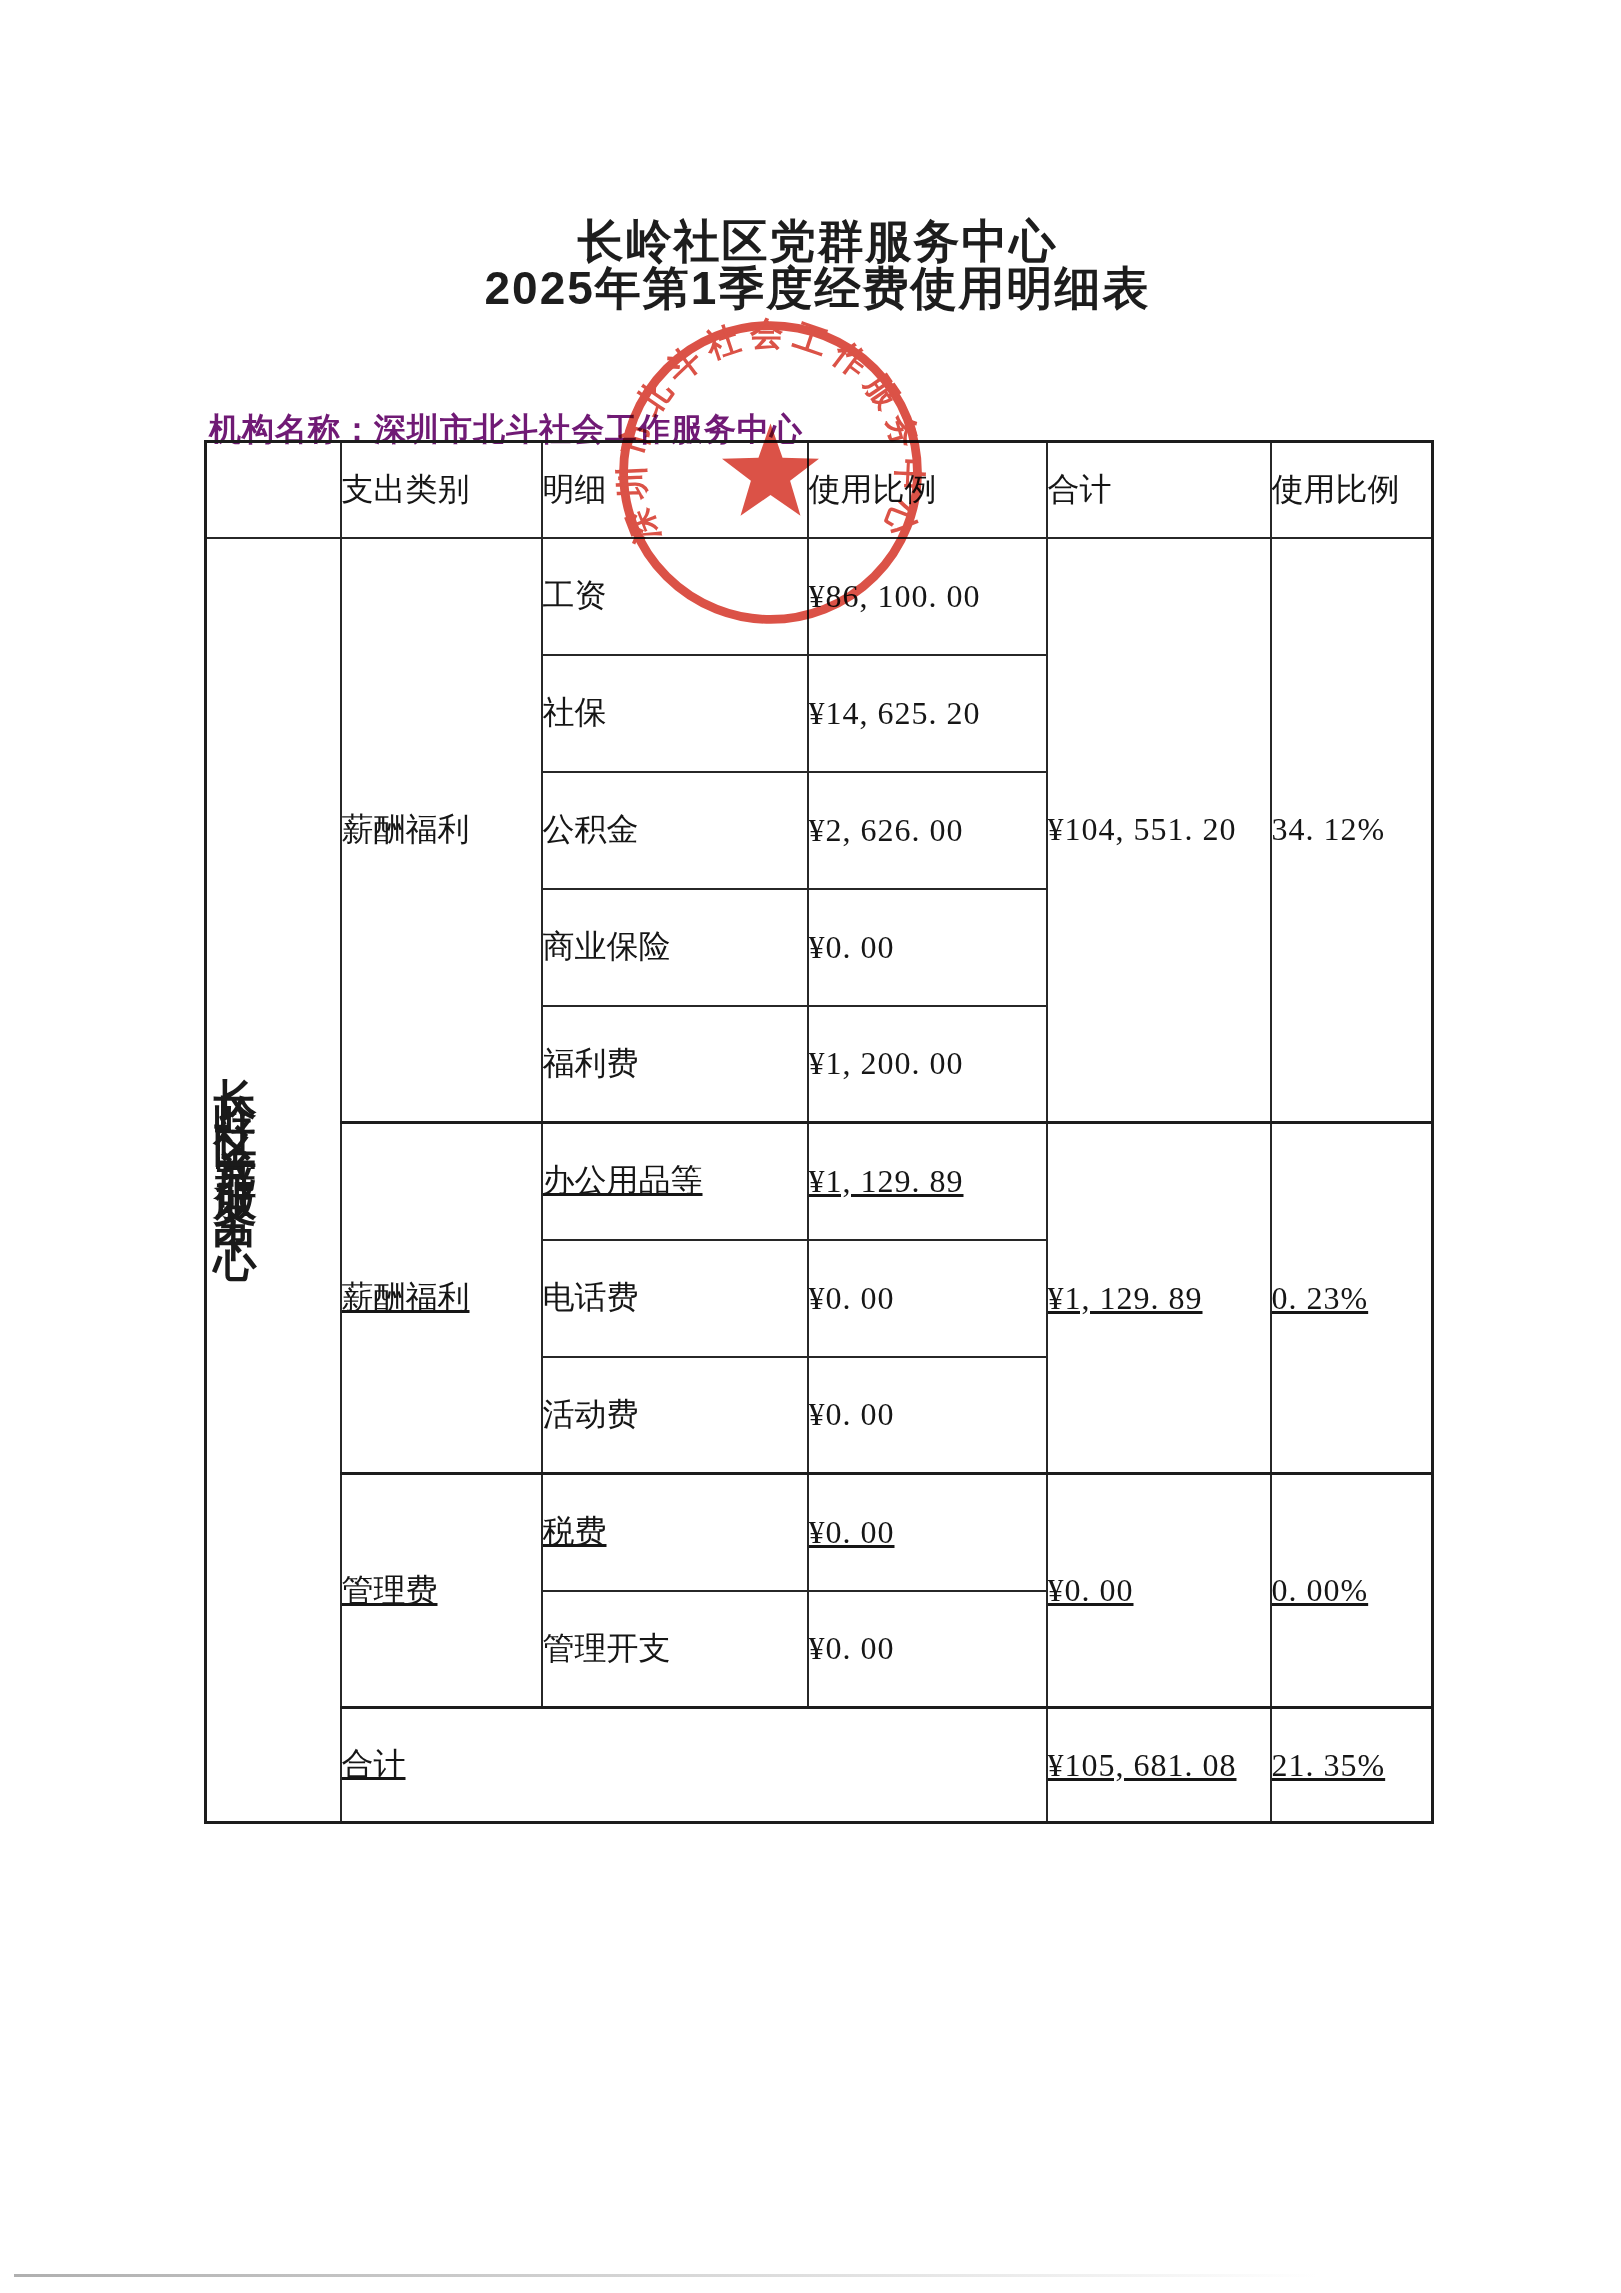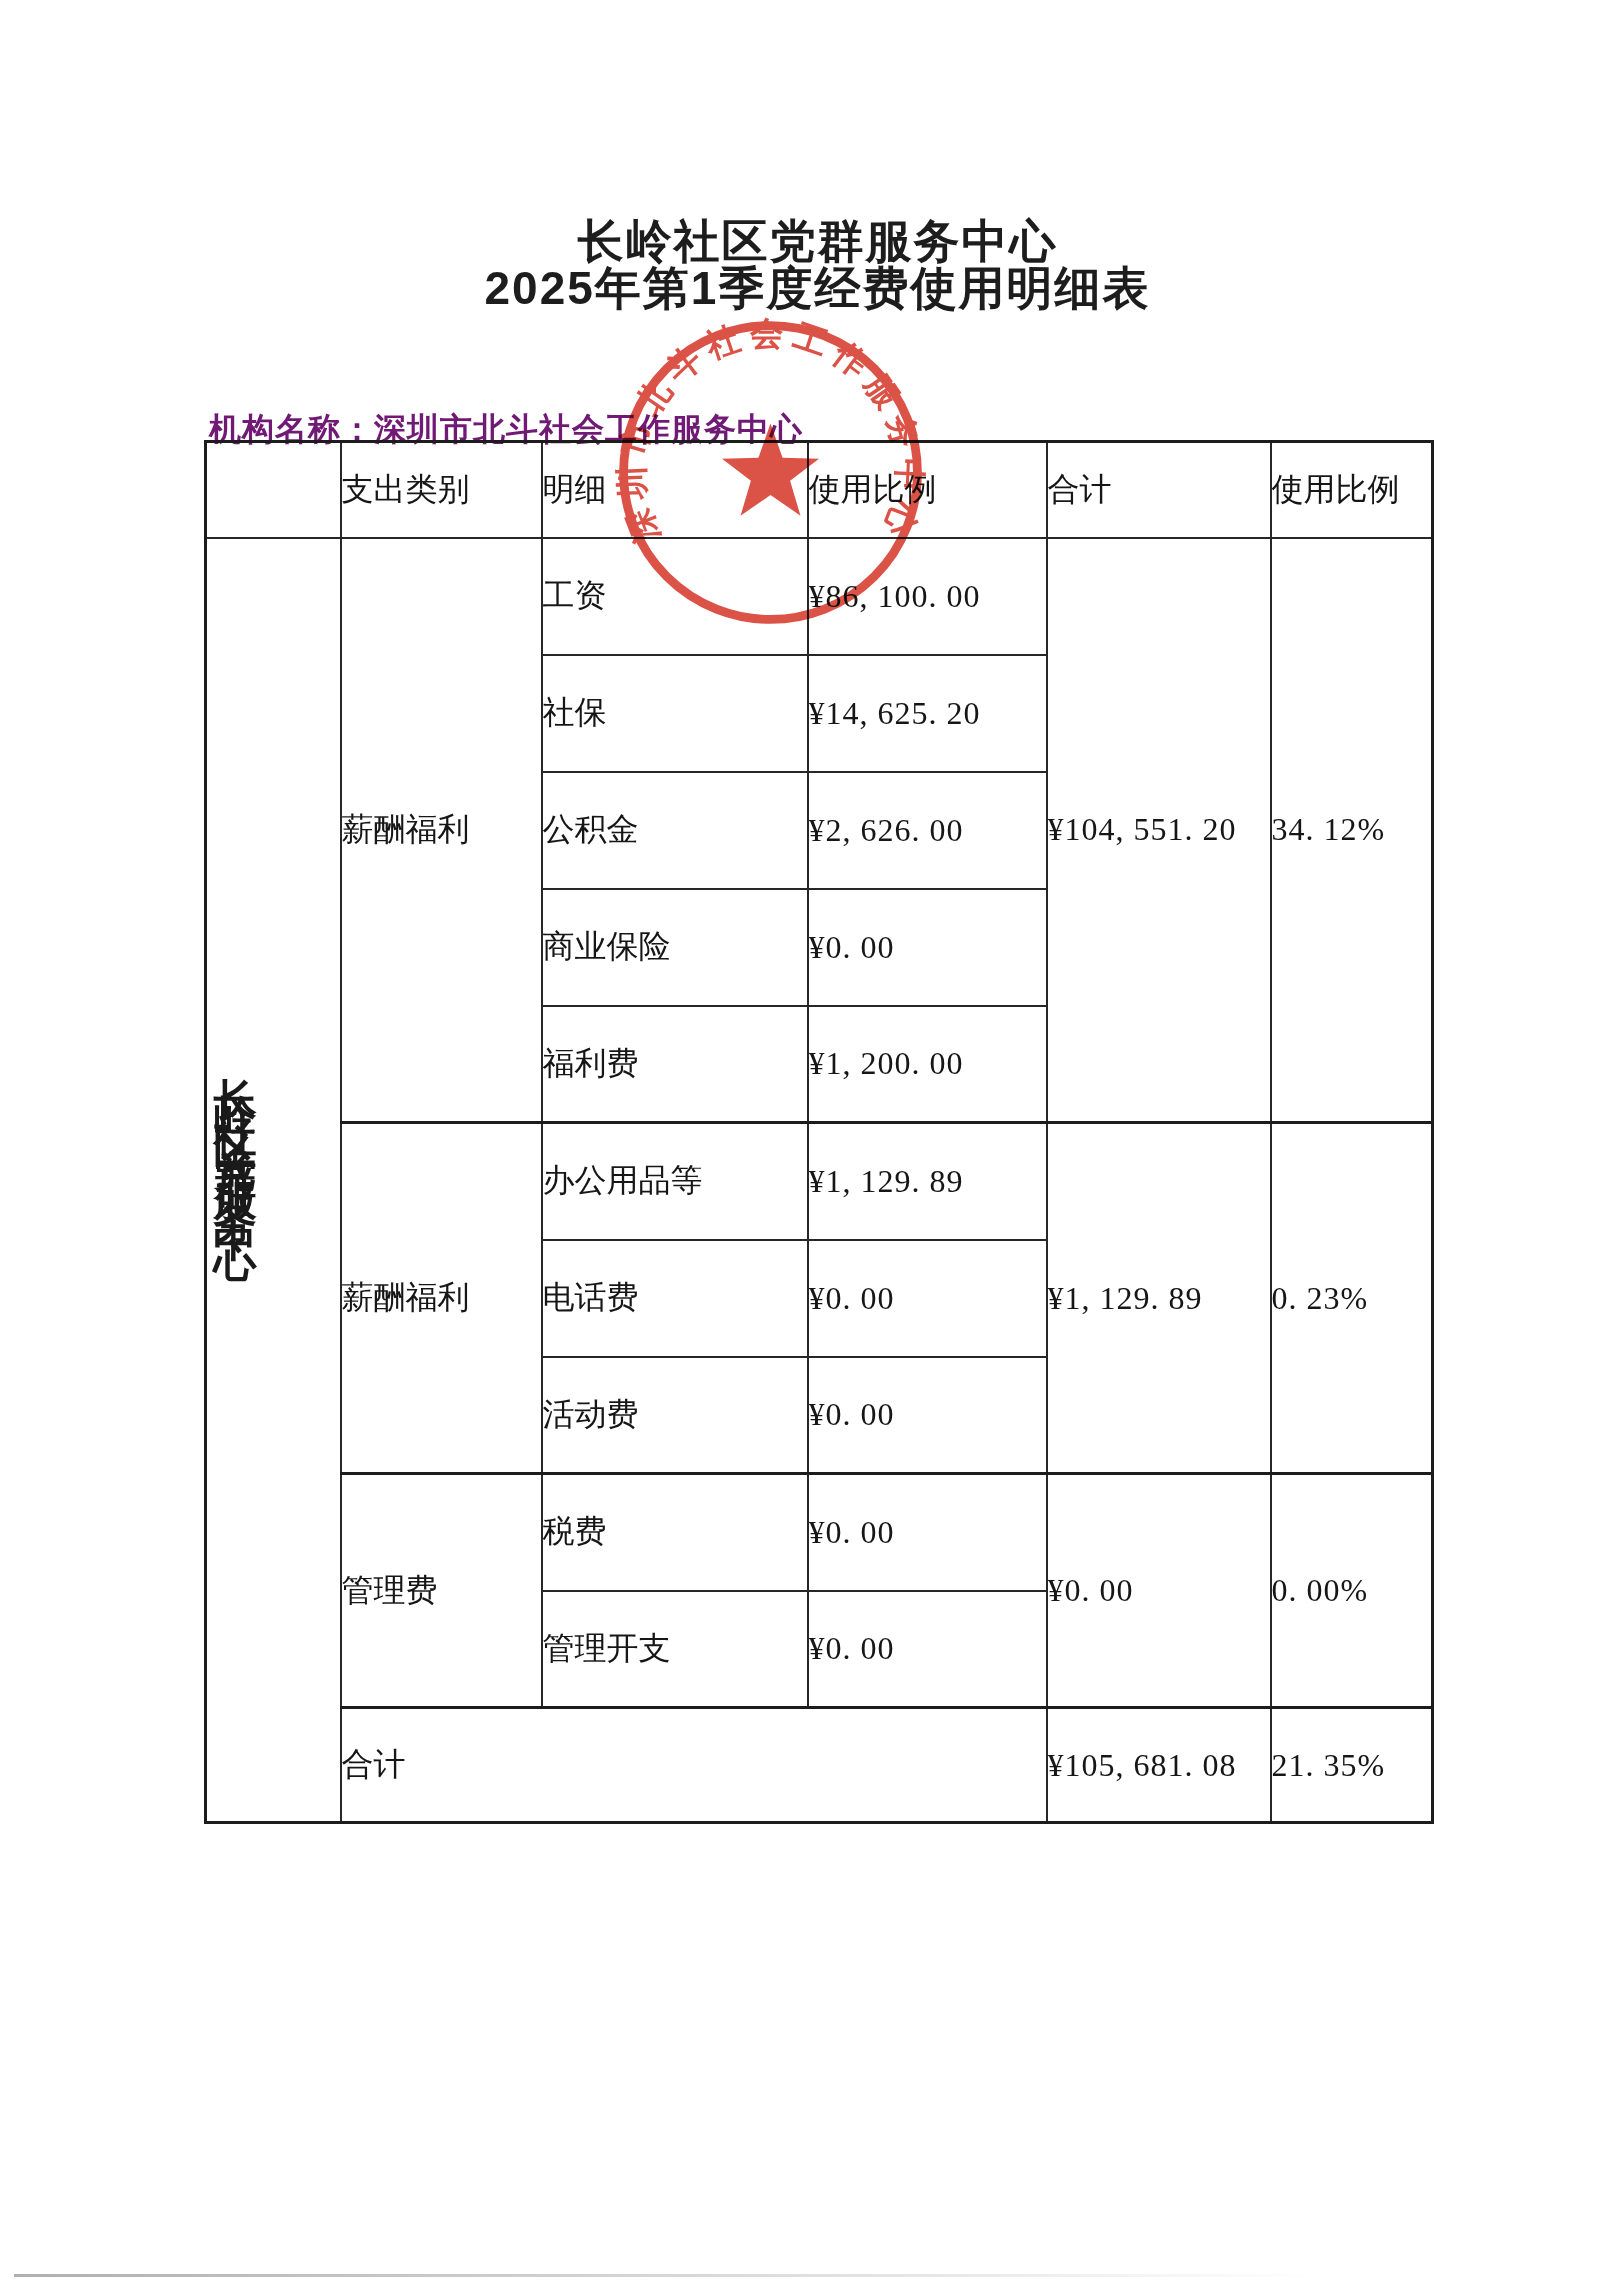--- a/index.html
+++ b/index.html
@@ -68,21 +68,21 @@
     font-weight: normal;
     color: #161616;
     overflow: hidden;
     white-space: nowrap;
   }
   table.expense { border: 3.9px solid #1c1c1c; }
   thead tr { height: 96px; }
   thead th { border-bottom: 3.9px solid #1c1c1c; font-size: 31px; }
   tbody tr { height: 117px; }
   tbody tr.total-row { height: 115px; }
-  tr.group-top td { border-top: 3.9px solid #1c1c1c; }
+  tr.group-top td { border-top: 3.9px solid #1c1c1c; text-decoration: underline; }
 
   .vert-cell { vertical-align: middle; }
   .vert-label {
     display: inline-block;
     position: relative;
     top: -45px;
     writing-mode: vertical-rl;
     font-family: "Liberation Sans", sans-serif;
     font-weight: bold;
     font-size: 43px;

